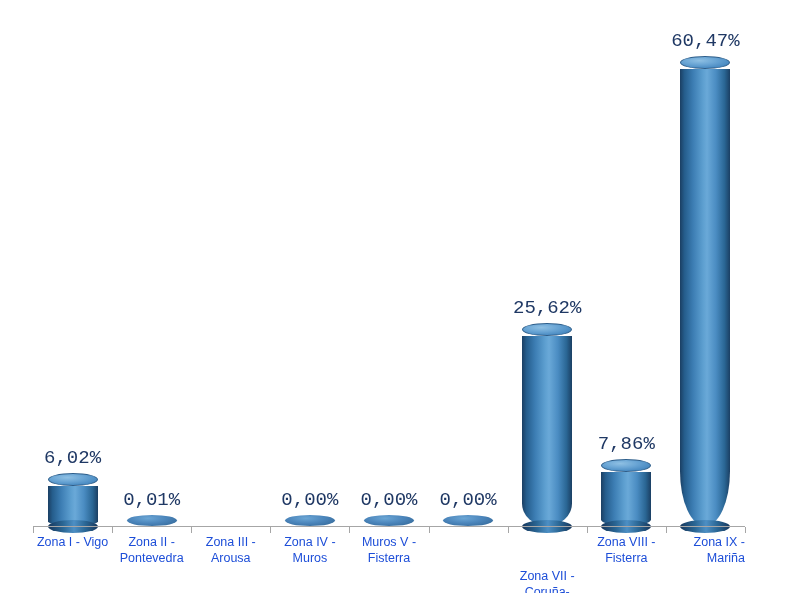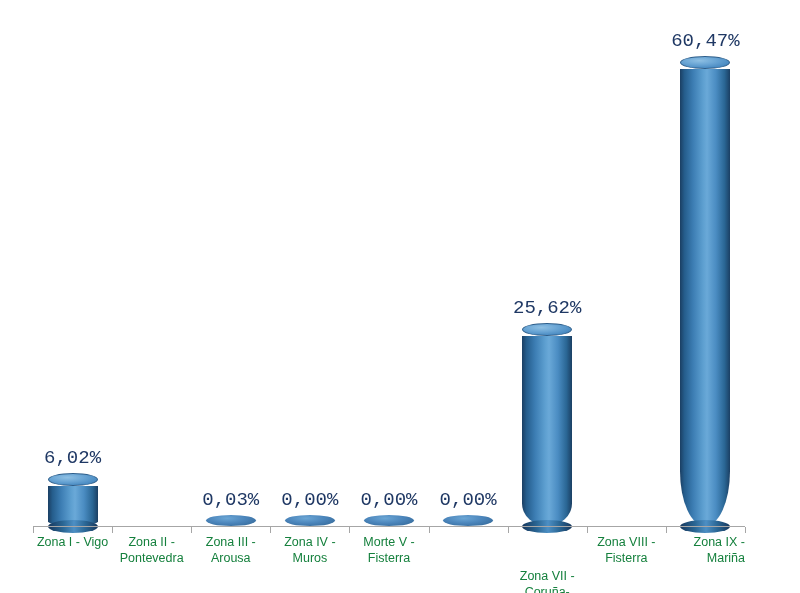--- a/index.html
+++ b/index.html
@@ -126,43 +126,43 @@
     top: 534px;
     width: 712px;
     height: 58px;
   }
   .cat-label {
     position: absolute;
     top: 0;
     text-align: center;
     font-size: 12.5px;
     line-height: 16px;
-    color: #15803d;
+    color: #1d4ed8;
     font-family: "Liberation Sans", sans-serif;
   }
 </style>
 </head>
 <body>
 
 <div id="chart-root">
 
   <div id="plot-area">
       <div class="bar-slot" style="left: 0px; width: 79.1111px;">
         <div class="bar-wrap" style="width: 50px; height: 46.1533px;">
           <div class="cyl-body" style="height: 39.6533px;"></div>
           <div class="cyl-bottom" style="height: 13px; bottom: -6.5px;"></div>
           <div class="cyl-top" style="height: 13px; top: -6.5px;"></div>
         </div>
         <div class="bar-label" style="top: 427.347px;">6,02%</div>
       </div>
-      <div class="bar-slot" style="left: 158.222px; width: 79.1111px;">
-        <div class="bar-wrap" style="width: 50px; height: 11px;">
-          <div class="flat-ellipse" style="height: 11px;"></div>
-        </div>
-        <div class="bar-label" style="top: 469px;">0,03%</div>
+      <div class="bar-slot" style="left: 79.1111px; width: 79.1111px;">
+        <div class="bar-wrap" style="width: 50px; height: 11px;">
+          <div class="flat-ellipse" style="height: 11px;"></div>
+        </div>
+        <div class="bar-label" style="top: 469px;">0,01%</div>
       </div>
       <div class="bar-slot" style="left: 237.333px; width: 79.1111px;">
         <div class="bar-wrap" style="width: 50px; height: 11px;">
           <div class="flat-ellipse" style="height: 11px;"></div>
         </div>
         <div class="bar-label" style="top: 469px;">0,00%</div>
       </div>
       <div class="bar-slot" style="left: 316.444px; width: 79.1111px;">
         <div class="bar-wrap" style="width: 50px; height: 11px;">
           <div class="flat-ellipse" style="height: 11px;"></div>
@@ -175,20 +175,28 @@
         </div>
         <div class="bar-label" style="top: 469px;">0,00%</div>
       </div>
       <div class="bar-slot" style="left: 474.667px; width: 79.1111px;">
         <div class="bar-wrap" style="width: 50px; height: 196.42px;">
           <div class="cyl-body" style="height: 189.92px;"></div>
           <div class="cyl-bottom" style="height: 13px; bottom: -6.5px;"></div>
           <div class="cyl-top" style="height: 13px; top: -6.5px;"></div>
         </div>
         <div class="bar-label" style="top: 277.08px;">25,62%</div>
+      </div>
+      <div class="bar-slot" style="left: 553.778px; width: 79.1111px;">
+        <div class="bar-wrap" style="width: 50px; height: 60.26px;">
+          <div class="cyl-body" style="height: 53.76px;"></div>
+          <div class="cyl-bottom" style="height: 13px; bottom: -6.5px;"></div>
+          <div class="cyl-top" style="height: 13px; top: -6.5px;"></div>
+        </div>
+        <div class="bar-label" style="top: 413.24px;">7,86%</div>
       </div>
       <div class="bar-slot" style="left: 632.889px; width: 79.1111px;">
         <div class="bar-wrap" style="width: 50px; height: 463.603px;">
           <div class="cyl-body" style="height: 457.103px;"></div>
           <div class="cyl-bottom" style="height: 13px; bottom: -6.5px;"></div>
           <div class="cyl-top" style="height: 13px; top: -6.5px;"></div>
         </div>
         <div class="bar-label" style="top: 9.89667px;">60,47%</div>
       </div>
     </div>
@@ -217,21 +225,21 @@
       </div>
       <div class="cat-label" style="left: 158.222px; width: 79.1111px;">
         <div>Zona III -</div>
         <div>Arousa</div>
       </div>
       <div class="cat-label" style="left: 237.333px; width: 79.1111px;">
         <div>Zona IV -</div>
         <div>Muros</div>
       </div>
       <div class="cat-label" style="left: 316.444px; width: 79.1111px;">
-        <div>Morte V -</div>
+        <div>Muros V -</div>
         <div>Fisterra</div>
       </div>
       <div class="cat-label" style="left: 474.667px; width: 79.1111px; margin-top: 34px;">
         <div>Zona VII -</div>
         <div>Coruña-</div>
         <div>Ferrol</div>
       </div>
       <div class="cat-label" style="left: 553.778px; width: 79.1111px;">
         <div>Zona VIII -</div>
         <div>Fisterra</div>

